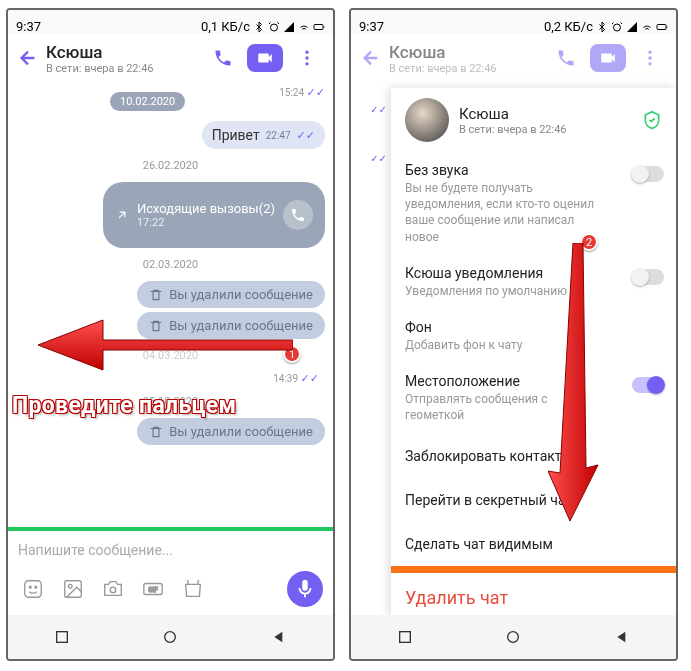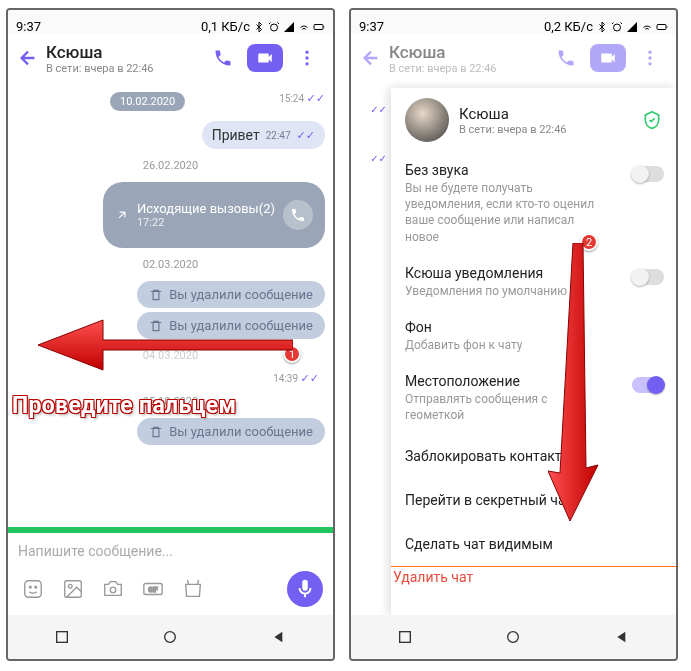--- a/index.html
+++ b/index.html
@@ -27,21 +27,21 @@
 
 .msg-out{display:flex;justify-content:flex-end;margin:4px 0}
 .bubble{background:#dfe5f5;padding:6px 10px;border-radius:16px;font-size:14px;color:#333;display:flex;align-items:center;gap:6px}
 .bubble-time{font-size:10px;color:#7a7a9a}
 .ticks{color:#7360f2;font-size:11px}
 .call-bubble{background:#9aa6b8;color:#fff;padding:18px 12px;border-radius:20px;display:flex;align-items:center;gap:8px}
 .call-circle{width:30px;height:30px;border-radius:50%;background:#b8c0cc;display:flex;align-items:center;justify-content:center}
 .del-bubble{background:#c3cde0;color:#6a7590;padding:6px 12px;border-radius:20px;display:flex;align-items:center;gap:6px;font-size:13px}
 .trash{width:14px;height:14px}
 
-.input-bar{position:absolute;bottom:50px;left:0;right:0;height:42px;display:flex;align-items:center;padding:0 10px;gap:10px;color:#999;border-top:6px solid #22c55e}
+.input-bar{position:absolute;bottom:50px;left:0;right:0;height:42px;display:flex;align-items:center;padding:0 10px;gap:10px;color:#999;border-top:4px solid #22c55e}
 .input-placeholder{flex:1;font-size:14px;color:#aaa}
 .mic-btn{width:36px;height:36px;border-radius:50%;background:#7360f2;display:flex;align-items:center;justify-content:center;color:#fff}
 
 .tool-row{position:absolute;bottom:50px;left:4px;right:0;height:40px;display:flex;align-items:center;padding:0 10px;gap:18px;color:#999}
 .tool-row svg{width:22px;height:22px}
 .phone-left .input-bar{bottom:90px}
 .phone-left .tool-row{bottom:50px}
 
 .navbar{position:absolute;bottom:0;left:0;right:0;height:44px;background:#f5f5f5;display:flex;align-items:center;justify-content:space-around}
 .nav-shape{width:16px;height:16px}
@@ -54,21 +54,21 @@
 .shield{color:#2ecc71;margin-left:auto}
 
 .setting{padding:10px 14px;position:relative}
 .setting .title{font-size:14px;color:#222;margin-bottom:2px}
 .setting .desc{font-size:12px;color:#999;line-height:1.35;max-width:200px}
 .toggle{position:absolute;right:12px;top:14px;width:32px;height:16px;border-radius:10px;background:#ddd}
 .toggle.on{background:#c9c1fb}
 .toggle .knob{position:absolute;width:18px;height:18px;border-radius:50%;background:#f2f2f2;top:-1px;left:-1px;box-shadow:0 1px 2px rgba(0,0,0,.3)}
 .toggle.on .knob{left:15px;background:#7360f2}
 .action-item{padding:14px;font-size:14px;color:#222}
-.delete-item{padding:2px;font-size:14px;color:#e74c3c;border-top:1px solid #f97316}
+.delete-item{padding:14px;font-size:18px;color:#e74c3c;border-top:7px solid #f97316}
 
 .peek-msgs{position:absolute;left:0;top:80px;width:38px;overflow:hidden}
 .peek-row{display:flex;justify-content:flex-end;padding:4px 2px;margin:10px 0}
 .peek-row span{font-size:10px;color:#7360f2}
 
 .badge{width:18px;height:18px;border-radius:50%;background:#e53935;color:#fff;font-size:11px;display:flex;align-items:center;justify-content:center;border:2px solid #fff;box-shadow:0 1px 2px rgba(0,0,0,.4);position:absolute;z-index:10}
 .swipe-text{position:absolute;left:12px;top:392px;font-size:23px;font-weight:700;color:#fff;text-shadow:-1px -1px 0 #b00,1px -1px 0 #b00,-1px 1px 0 #b00,1px 1px 0 #b00,2px 2px 3px rgba(0,0,0,.35);z-index:20;letter-spacing:.3px}
 
 .arrow-red{position:absolute;z-index:15}
 </style>
@@ -124,21 +124,21 @@
       <svg width="20" height="20" viewBox="0 0 24 24" fill="currentColor">
           <circle cx="12" cy="5" r="2"></circle>
           <circle cx="12" cy="12" r="2"></circle>
           <circle cx="12" cy="19" r="2"></circle>
         </svg>
     </div>
   </div>
 
   <div class="chat-body">
     <div class="date-row"><span class="date-chip">10.02.2020</span>
-      <span style="float:right;font-size:10px;color:#999;margin-top:6px"><span>15:24</span> <span class="ticks">✓✓</span></span>
+      <span style="float:right;font-size:10px;color:#999;"><span>15:24</span> <span class="ticks">✓✓</span></span>
     </div>
     <div class="msg-out">
       <div class="bubble">
           <span>Привет</span>
           <span class="bubble-time">22:47</span>
           <span class="ticks">✓✓</span>
         </div>
     </div>
     <div class="date-text">26.02.2020</div>
     <div class="msg-out">

